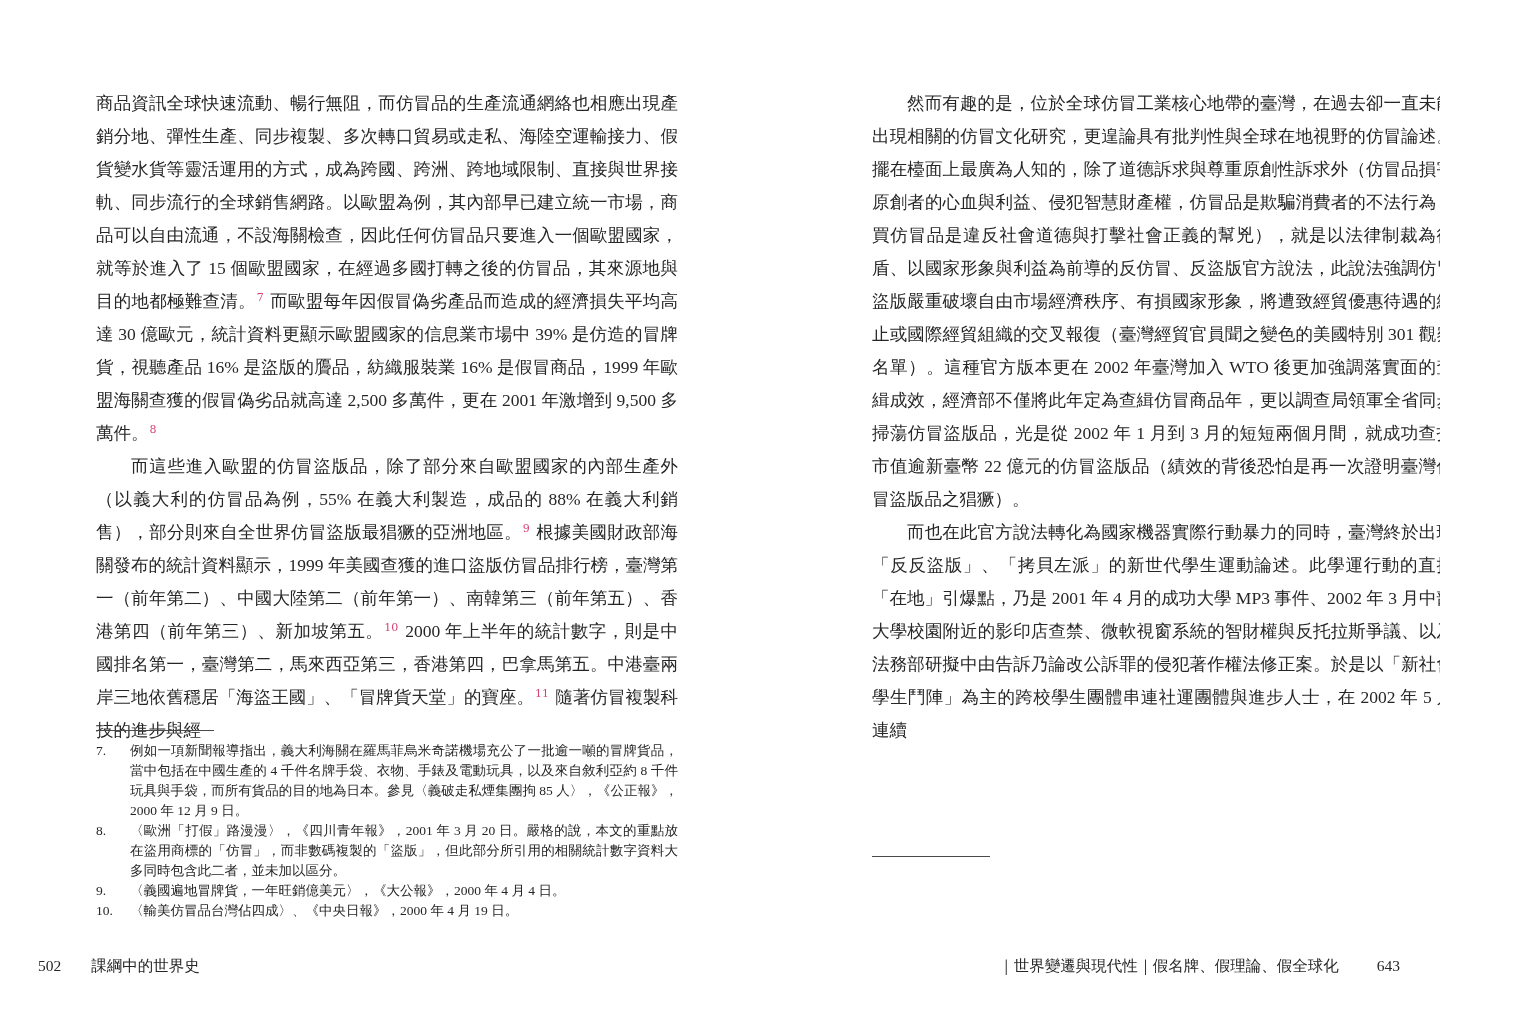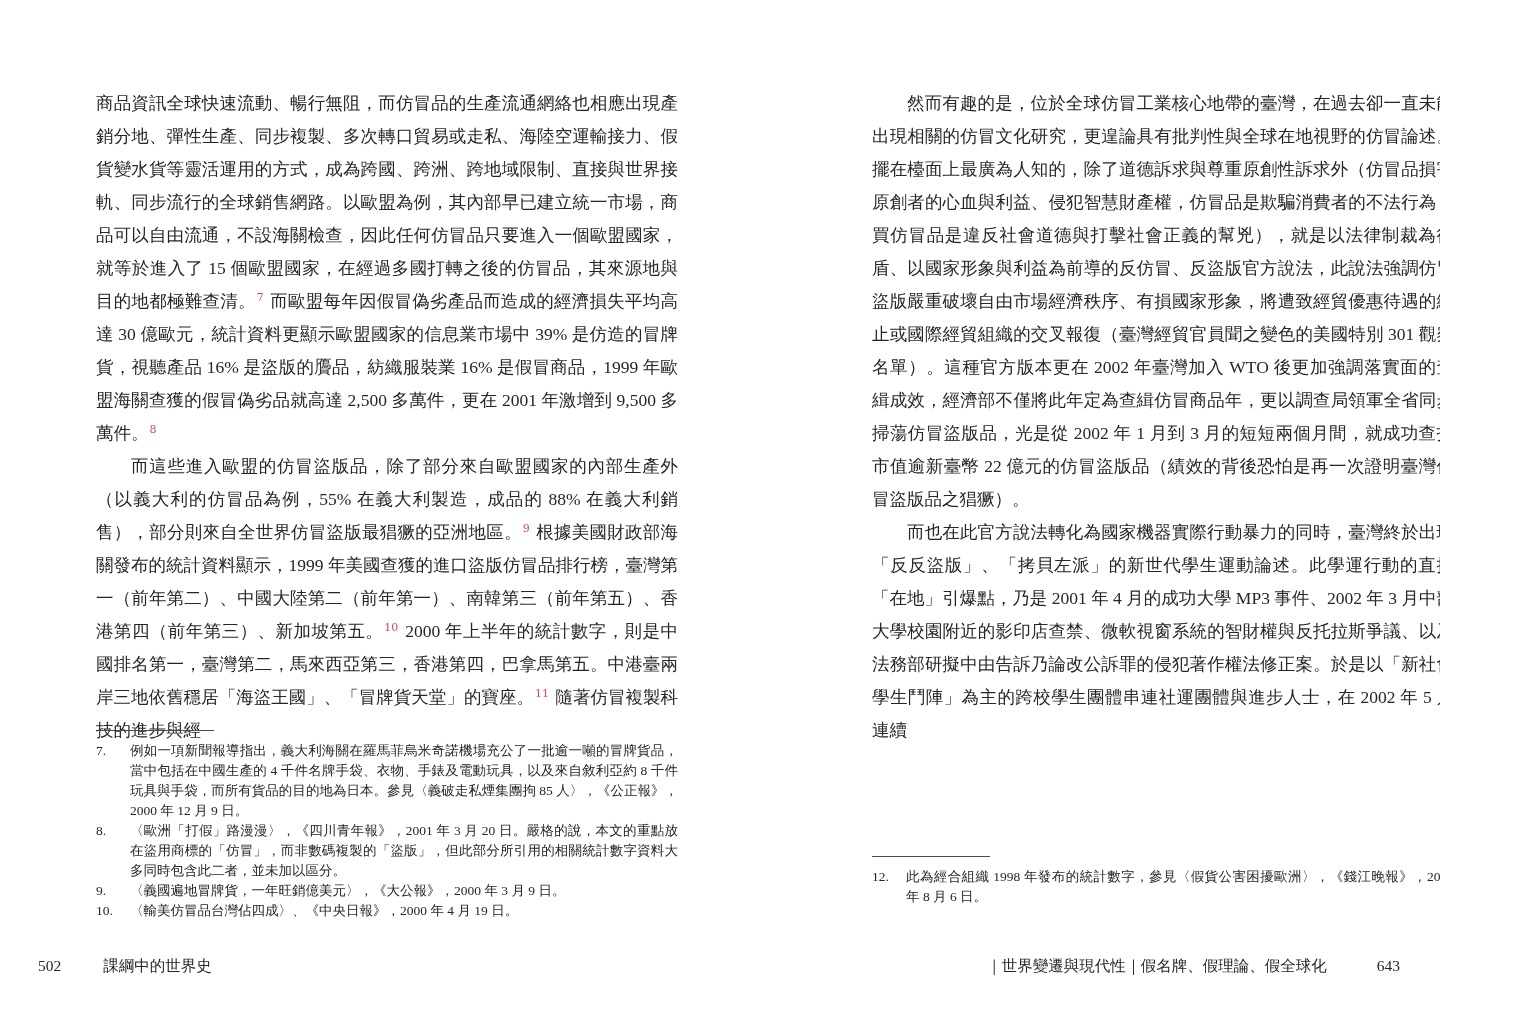--- a/index.html
+++ b/index.html
@@ -68,22 +68,22 @@
   }
 
   .footer {
     position: absolute;
     top: 956px;
     font-size: 15.5px;
     white-space: nowrap;
   }
   #footer-left  { left: 38px; }
   #footer-right { right: 40px; text-align: right; }
-  #footer-left .running-title { margin-left: 38px; }
-  #footer-right .page-num     { margin-left: 46px; font-family: Liberation Serif, serif; }
+  #footer-left .running-title { margin-left: 26px; }
+  #footer-right .page-num     { margin-left: 34px; font-family: Liberation Serif, serif; }
 </style>
 </head>
 <body>
 
 <div class="spread">
 
   <section>
     <div class="body-col" id="left-body">
         <p class="">商品資訊全球快速流動、暢行無阻，而仿冒品的生產流通網絡也相應出現產銷分地、彈性生產、同步複製、多次轉口貿易或走私、海陸空運輸接力、假貨變水貨等靈活運用的方式，成為跨國、跨洲、跨地域限制、直接與世界接軌、同步流行的全球銷售網路。以歐盟為例，其內部早已建立統一市場，商品可以自由流通，不設海關檢查，因此任何仿冒品只要進入一個歐盟國家，就等於進入了 15 個歐盟國家，在經過多國打轉之後的仿冒品，其來源地與目的地都極難查清。<sup class="fnref" style="color: rgb(216, 67, 118);">7</sup> 而歐盟每年因假冒偽劣產品而造成的經濟損失平均高達 30 億歐元，統計資料更顯示歐盟國家的信息業市場中 39% 是仿造的冒牌貨，視聽產品 16% 是盜版的贗品，紡織服裝業 16% 是假冒商品，1999 年歐盟海關查獲的假冒偽劣品就高達 2,500 多萬件，更在 2001 年激增到 9,500 多萬件。<sup class="fnref" style="color: rgb(216, 67, 118);">8</sup></p>
         <p class="indent">而這些進入歐盟的仿冒盜版品，除了部分來自歐盟國家的內部生產外（以義大利的仿冒品為例，55% 在義大利製造，成品的 88% 在義大利銷售），部分則來自全世界仿冒盜版最猖獗的亞洲地區。<sup class="fnref" style="color: rgb(216, 67, 118);">9</sup> 根據美國財政部海關發布的統計資料顯示，1999 年美國查獲的進口盜版仿冒品排行榜，臺灣第一（前年第二）、中國大陸第二（前年第一）、南韓第三（前年第五）、香港第四（前年第三）、新加坡第五。<sup class="fnref" style="color: rgb(216, 67, 118);">10</sup> 2000 年上半年的統計數字，則是中國排名第一，臺灣第二，馬來西亞第三，香港第四，巴拿馬第五。中港臺兩岸三地依舊穩居「海盜王國」、「冒牌貨天堂」的寶座。<sup class="fnref" style="color: rgb(216, 67, 118);">11</sup> 隨著仿冒複製科技的進步與經</p>
@@ -95,21 +95,21 @@
           <div class="footnote">
             <span class="fn-num">7.</span>
             <span class="fn-text">例如一項新聞報導指出，義大利海關在羅馬菲烏米奇諾機場充公了一批逾一噸的冒牌貨品，當中包括在中國生產的 4 千件名牌手袋、衣物、手錶及電動玩具，以及來自敘利亞約 8 千件玩具與手袋，而所有貨品的目的地為日本。參見〈義破走私煙集團拘 85 人〉，《公正報》，2000 年 12 月 9 日。</span>
           </div>
           <div class="footnote">
             <span class="fn-num">8.</span>
             <span class="fn-text">〈歐洲「打假」路漫漫〉，《四川青年報》，2001 年 3 月 20 日。嚴格的說，本文的重點放在盜用商標的「仿冒」，而非數碼複製的「盜版」，但此部分所引用的相關統計數字資料大多同時包含此二者，並未加以區分。</span>
           </div>
           <div class="footnote">
             <span class="fn-num">9.</span>
-            <span class="fn-text">〈義國遍地冒牌貨，一年旺銷億美元〉，《大公報》，2000 年 3 月 9 日。</span>
+            <span class="fn-text">〈義國遍地冒牌貨，一年旺銷億美元〉，《大公報》，2000 年 4 月 4 日。</span>
           </div>
           <div class="footnote">
             <span class="fn-num">10.</span>
             <span class="fn-text">〈輸美仿冒品台灣佔四成〉、《中央日報》，2000 年 4 月 19 日。</span>
           </div>
         </div>
     </div>
 
     <div class="footer" id="footer-left">
       <span class="page-num">502</span>
@@ -118,26 +118,20 @@
   </section>
 
   <section>
     <div class="body-col" id="right-body">
         <p class="indent">然而有趣的是，位於全球仿冒工業核心地帶的臺灣，在過去卻一直未能出現相關的仿冒文化研究，更遑論具有批判性與全球在地視野的仿冒論述。擺在檯面上最廣為人知的，除了道德訴求與尊重原創性訴求外（仿冒品損害原創者的心血與利益、侵犯智慧財產權，仿冒品是欺騙消費者的不法行為，買仿冒品是違反社會道德與打擊社會正義的幫兇），就是以法律制裁為後盾、以國家形象與利益為前導的反仿冒、反盜版官方說法，此說法強調仿冒盜版嚴重破壞自由市場經濟秩序、有損國家形象，將遭致經貿優惠待遇的終止或國際經貿組織的交叉報復（臺灣經貿官員聞之變色的美國特別 301 觀察名單）。這種官方版本更在 2002 年臺灣加入 WTO 後更加強調落實面的查緝成效，經濟部不僅將此年定為查緝仿冒商品年，更以調查局領軍全省同步掃蕩仿冒盜版品，光是從 2002 年 1 月到 3 月的短短兩個月間，就成功查扣市值逾新臺幣 22 億元的仿冒盜版品（績效的背後恐怕是再一次證明臺灣仿冒盜版品之猖獗）。</p>
         <p class="indent">而也在此官方說法轉化為國家機器實際行動暴力的同時，臺灣終於出現「反反盜版」、「拷貝左派」的新世代學生運動論述。此學運行動的直接「在地」引爆點，乃是 2001 年 4 月的成功大學 MP3 事件、2002 年 3 月中部大學校園附近的影印店查禁、微軟視窗系統的智財權與反托拉斯爭議、以及法務部研擬中由告訴乃論改公訴罪的侵犯著作權法修正案。於是以「新社會學生鬥陣」為主的跨校學生團體串連社運團體與進步人士，在 2002 年 5 月連續</p>
       </div>
 
     <div class="footnotes" id="right-footnotes">
       <div class="fn-sep" style="border-top-color: rgb(74, 74, 74);"></div>
-      <div>
-          <div class="footnote">
-            <span class="fn-num">12.</span>
-            <span class="fn-text">此為經合組織 1998 年發布的統計數字，參見〈假貨公害困擾歐洲〉，《錢江晚報》，2002 年 8 月 6 日。</span>
-          </div>
-        </div>
     </div>
 
     <div class="footer" id="footer-right">
       <span class="running-title">｜世界變遷與現代性｜假名牌、假理論、假全球化</span>
       <span class="page-num">643</span>
     </div>
   </section>
 
 </div>
 

